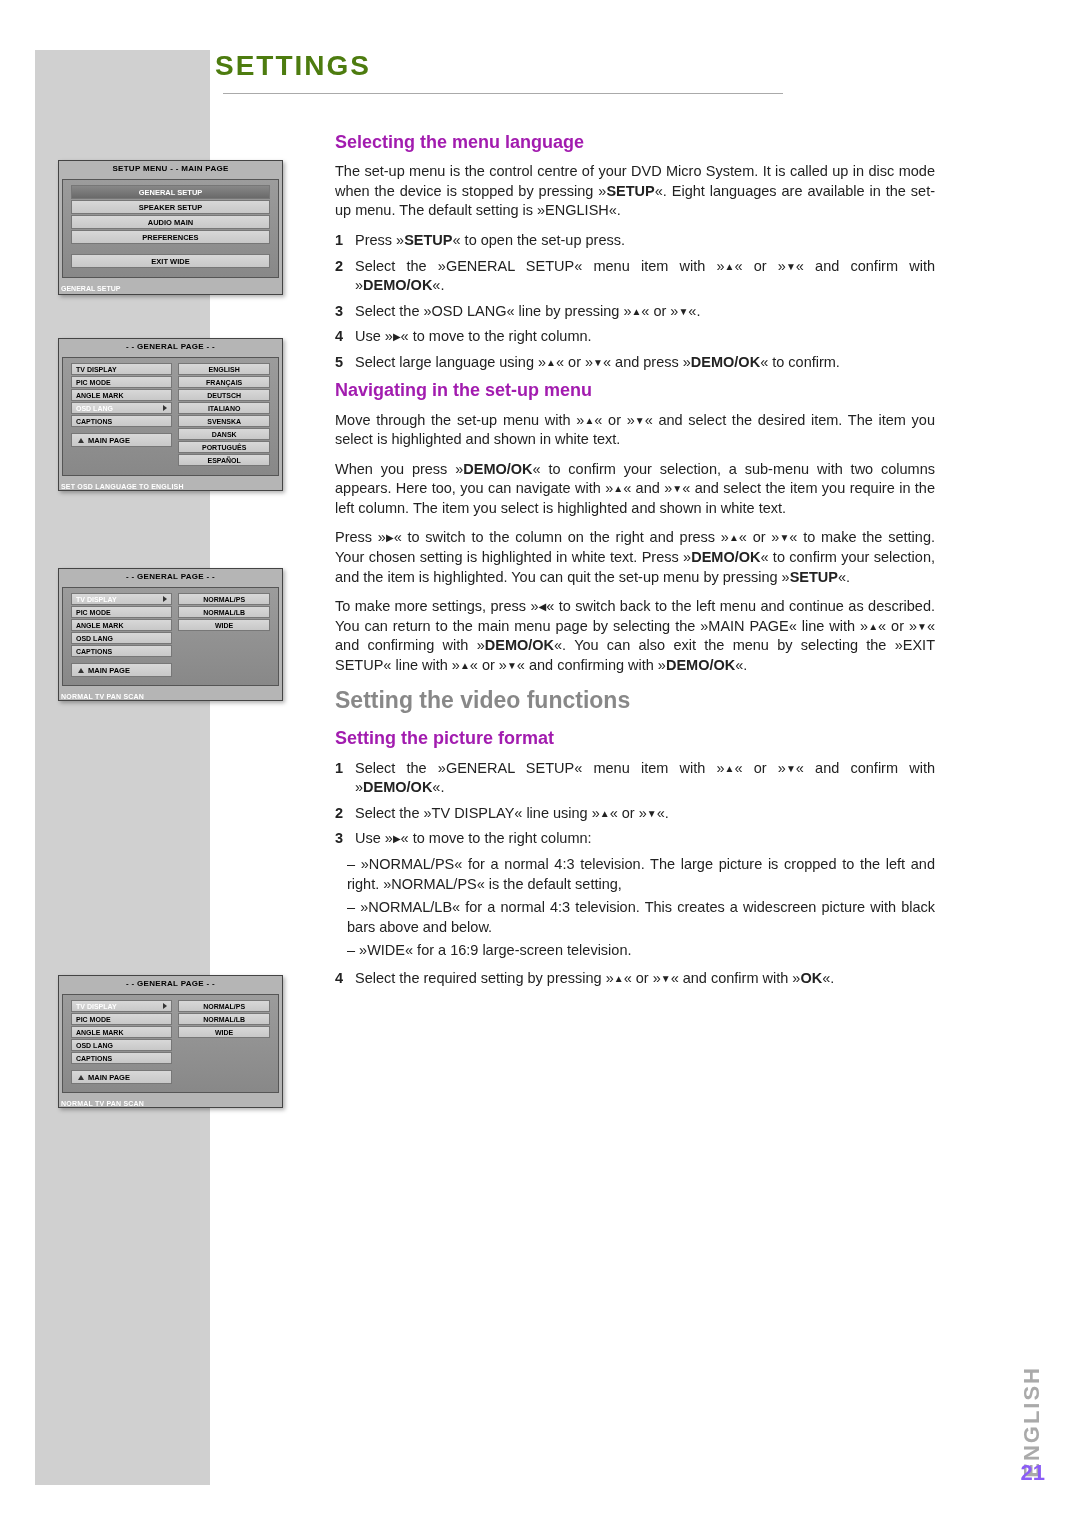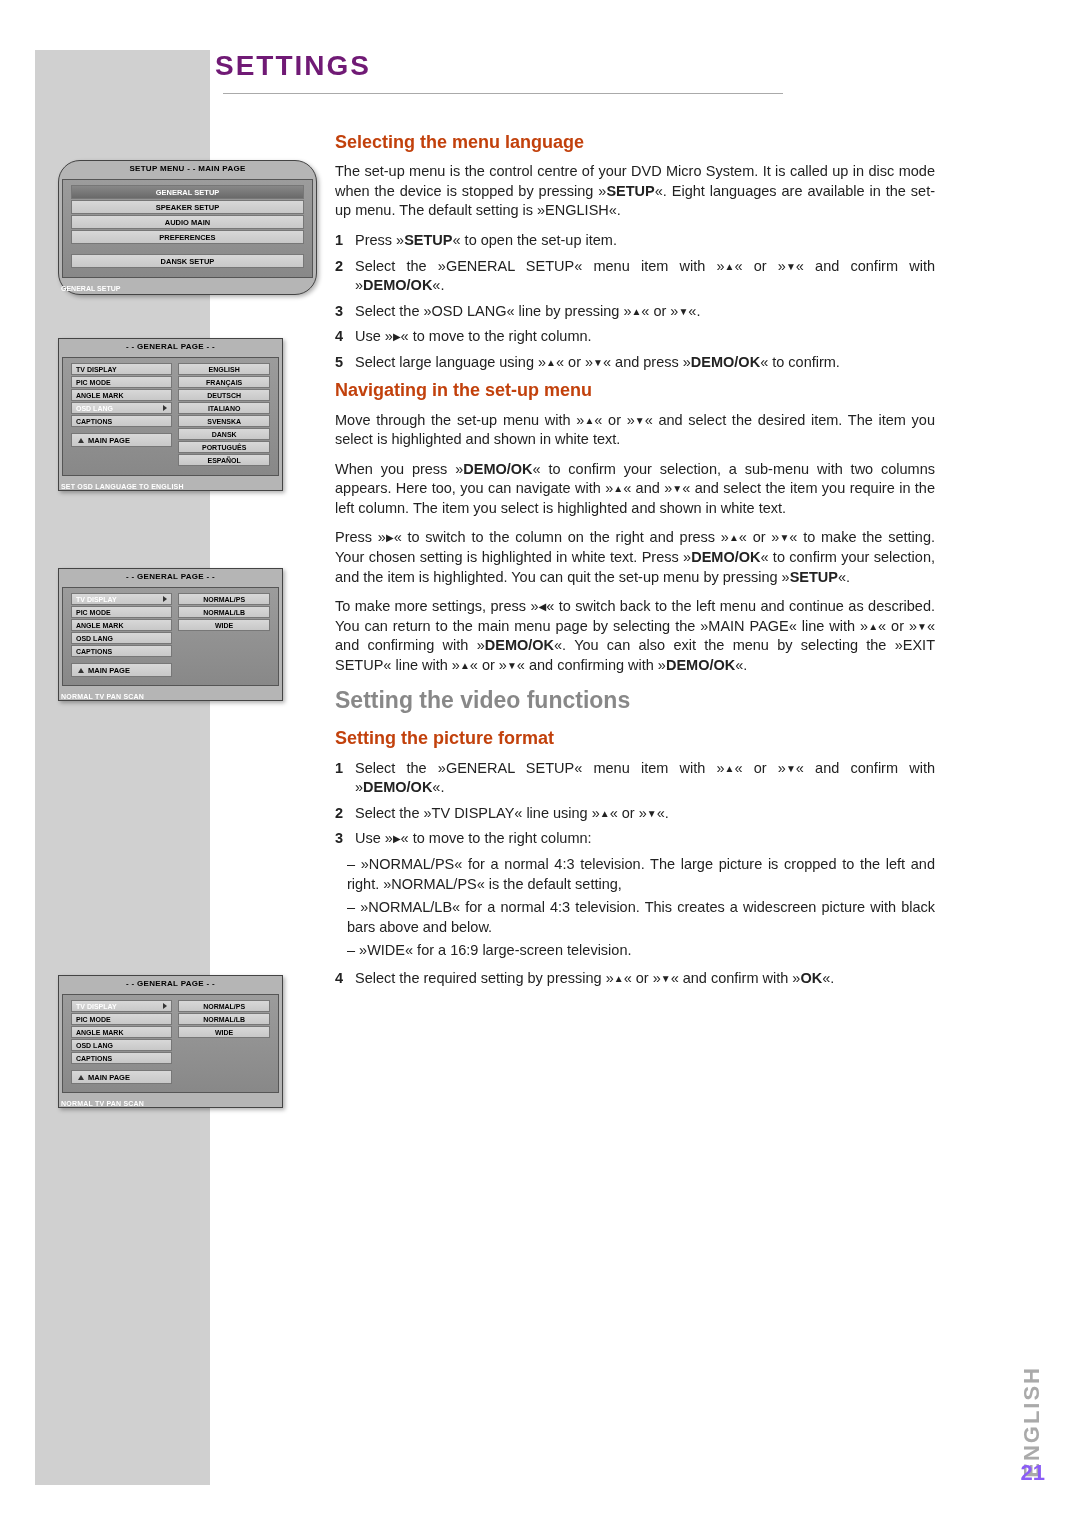--- a/index.html
+++ b/index.html
@@ -22,35 +22,35 @@
     width: 175px;
     height: 1435px;
     background: #d0d0d0;
   }
   .header {
     position: absolute;
     left: 215px;
     top: 50px;
     font-size: 28px;
     font-weight: bold;
-    color: #701a75;
+    color: #4d7c0f;
     letter-spacing: 2px;
     width: 720px;
   }
   .header-line {
     display: inline-block;
     width: 560px;
     border-bottom: 1.5px solid #aaa;
     vertical-align: middle;
     margin-left: 8px;
     position: relative;
     top: -6px;
   }
   .section-title {
-    color: #c2410c;
+    color: #a21caf;
     font-weight: bold;
     font-size: 18px;
     margin-bottom: 8px;
   }
   .subsection-title {
     color: #888;
     font-weight: bold;
     font-size: 23px;
     margin: 6px 0 10px 0;
   }
@@ -206,29 +206,29 @@
 <body>
 
 <div class="page">
   <div class="gray-band"></div>
 
   <div class="header">
     <span>SETTINGS</span>
     <span class="header-line"></span>
   </div>
 
-  <div class="osd" style="left:58px; top:160px; width:259px;border-radius:22px;">
+  <div class="osd" style="left:58px; top:160px; width:225px;">
     <div class="osd-title">SETUP MENU - - MAIN PAGE</div>
     <div class="osd-inner">
       <div class="osd-row osd-row-dark">GENERAL SETUP</div>
       <div class="osd-row">SPEAKER SETUP</div>
       <div class="osd-row">AUDIO MAIN</div>
       <div class="osd-row">PREFERENCES</div>
       <div style="height:8px"></div>
-      <div class="osd-row">DANSK SETUP</div>
+      <div class="osd-row">EXIT WIDE</div>
     </div>
     <div class="osd-status">GENERAL SETUP</div>
   </div>
 
   <div class="osd" style="left:58px; top:338px; width:225px;">
     <div class="osd-title">- - GENERAL PAGE - -</div>
     <div class="osd-inner">
       <div class="osd-cols">
         <div class="osd-col-left">
           <div class="osd-row-left">
@@ -341,21 +341,21 @@
 
   <div class="content">
 
     <div class="section-title">Selecting the menu language</div>
     <p>
       <span>The set-up menu is the control centre of your DVD Micro System. It is called up in disc mode when the device is stopped by pressing »</span><span class="bold">SETUP</span><span>«. Eight languages are available in the set-up menu. The default setting is »ENGLISH«.</span>
     </p>
 
     <div class="step">
         <div class="step-num">1</div>
-        <div class="step-text"><span>Press »</span><span class="bold">SETUP</span><span>« to open the set-up item.</span></div>
+        <div class="step-text"><span>Press »</span><span class="bold">SETUP</span><span>« to open the set-up press.</span></div>
       </div>
 
     <div class="step">
         <div class="step-num">2</div>
         <div class="step-text"><span>Select the »GENERAL SETUP« menu item with »</span><span class="tri-up">▲</span><span>« or »</span><span class="tri-down">▼</span><span>« and confirm with »</span><span class="bold">DEMO/OK</span><span>«.</span></div>
       </div>
 
     <div class="step">
         <div class="step-num">3</div>
         <div class="step-text"><span>Select the »OSD LANG« line by pressing »</span><span class="tri-up">▲</span><span>« or »</span><span class="tri-down">▼</span><span>«.</span></div>

